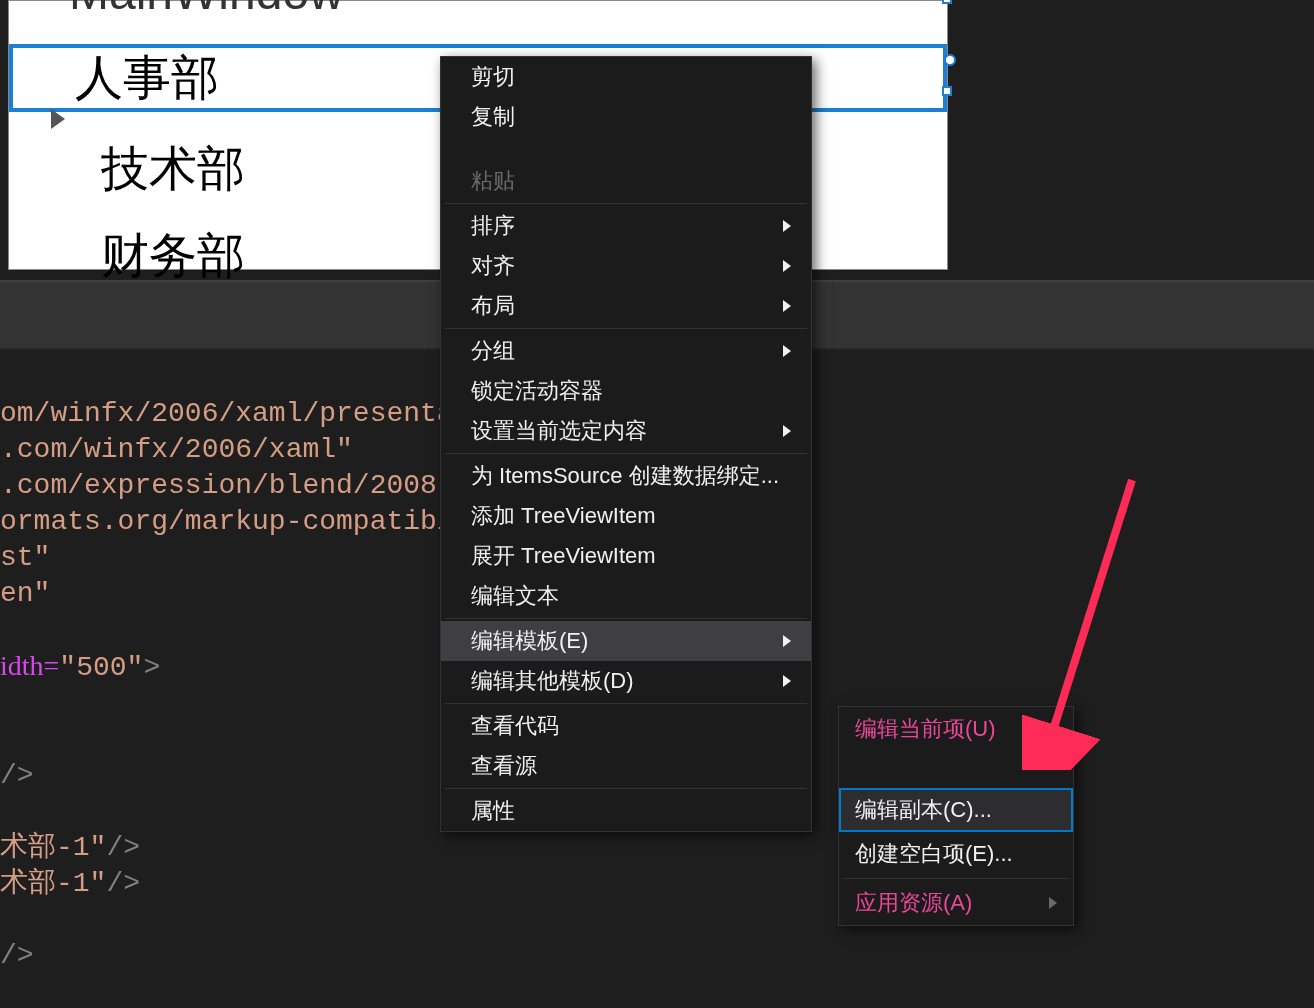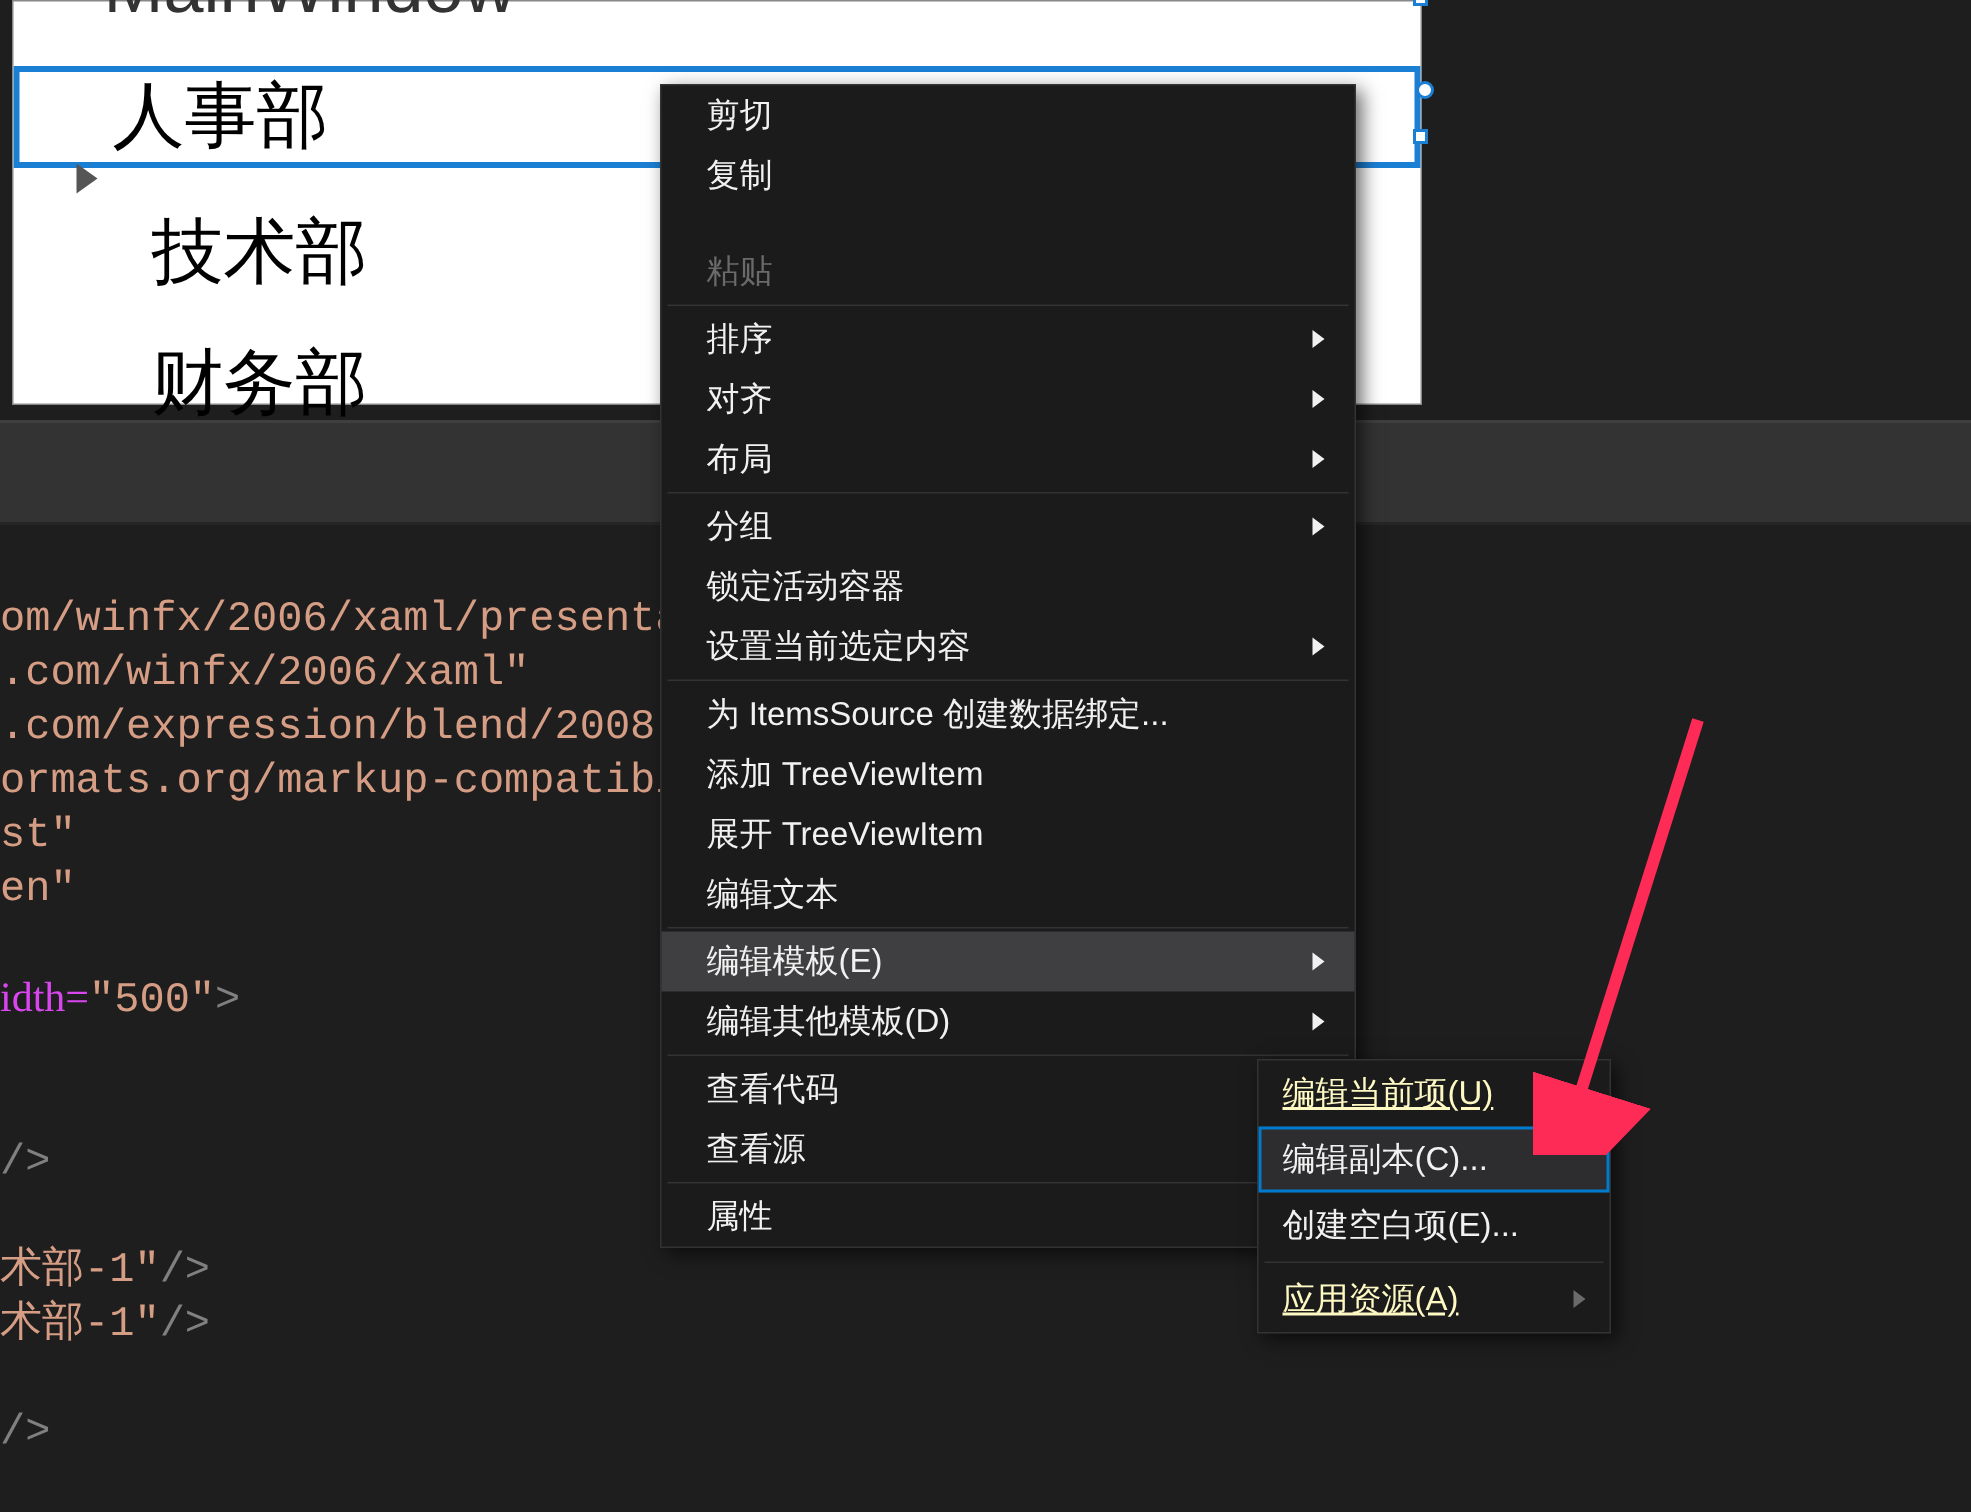--- a/index.html
+++ b/index.html
@@ -111,21 +111,21 @@
   }
   .tok-str { color: #d69d85; }
   .tok-attr { color: #d946ef; font-family: Liberation Serif, serif; }
   .tok-punct { color: #808080; }
 
   
   .context-menu {
     position: absolute;
     left: 440px;
     top: 56px;
-    width: 464px;
+    width: 372px;
     background: #1b1b1c;
     border: 1px solid #333;
     box-shadow: 4px 4px 12px rgba(0,0,0,0.6);
     color: #f1f1f1;
     font-size: 22px;
   }
   .cm-item {
     padding: 8px 20px 8px 30px;
     display: flex;
     align-items: center;
@@ -159,25 +159,26 @@
     color: #f1f1f1;
     font-size: 22px;
   }
   .sub-item {
     padding: 8px 16px;
     height: 44px;
     display: flex;
     align-items: center;
     justify-content: space-between;
   }
-  .sub-item.disabled { color: #fef9c3; text-decoration: underline; }
+  .sub-item.disabled { color: #ec4899; }
   .sub-item.highlight {
     background: #2d2d30;
     border: 2px solid #007acc;
     padding: 20px 14px;
+    margin-top: 37px;
   }
 
   
   .red-arrow {
     position: absolute;
     left: 1022px;
     top: 470px;
     pointer-events: none;
   }
 </style>

